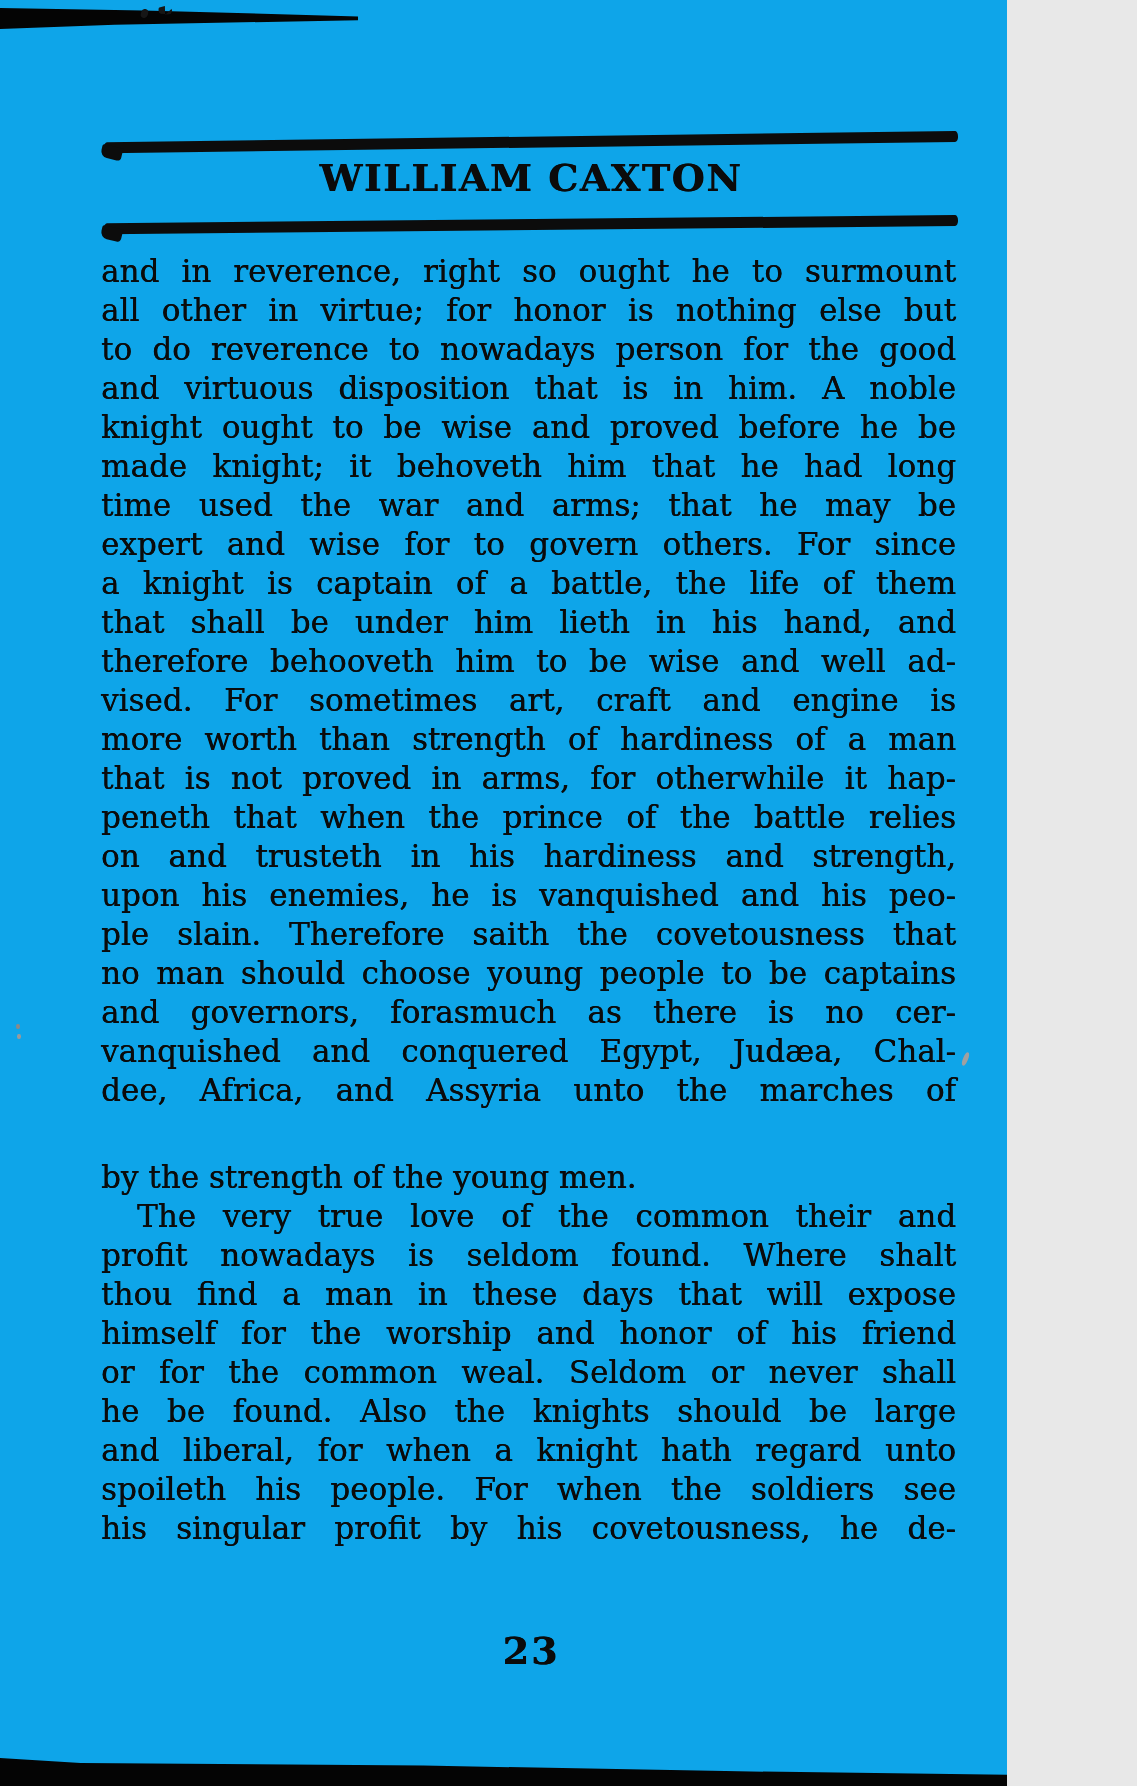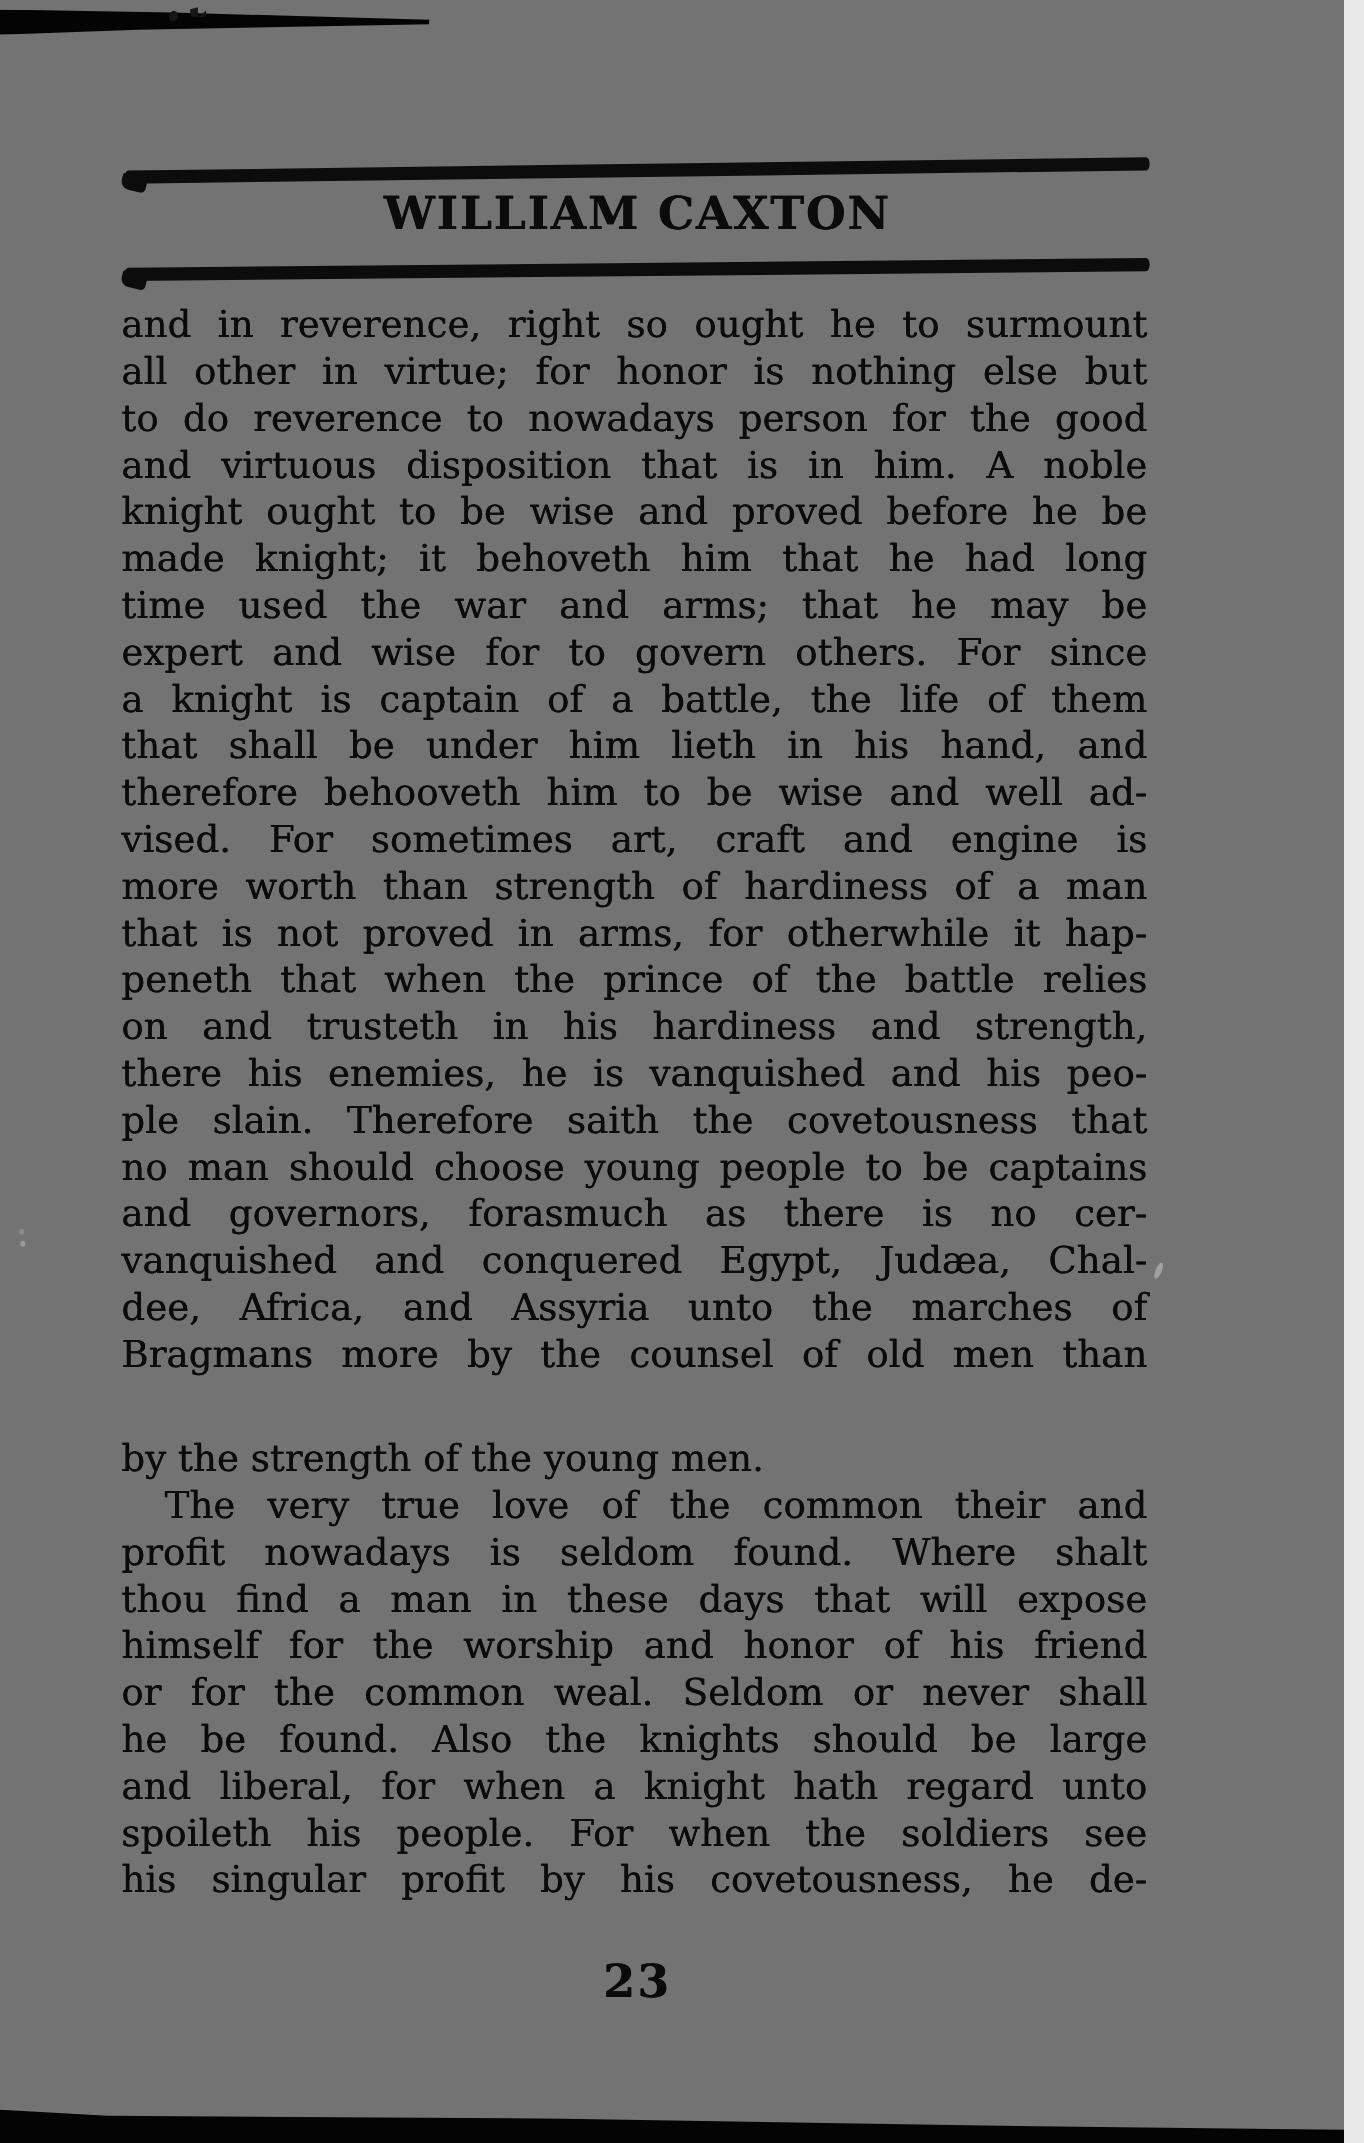--- a/index.html
+++ b/index.html
@@ -1,20 +1,20 @@
 <!DOCTYPE html>
 <html><head>
 <meta charset="utf-8">
 <style>
   html, body { margin: 0; padding: 0; background: #e8e8e8; }
   .page {
     position: relative;
-    width: 1120px;
+    width: 1007px;
     height: 1786px;
-    background: #737373;
+    background: #0ea5e9;
     overflow: hidden;
     font-family: "DejaVu Serif", serif;
     color: #0b0b0b;
   }
 
   
   .artifact-corner {
     position: absolute; left: 0; top: 8px; width: 358px; height: 21px;
     background: #040404;
     clip-path: polygon(0 0, 40% 12%, 100% 40%, 100% 58%, 32% 80%, 0 100%);
@@ -95,27 +95,26 @@
       <div class="text-line">time used the war and arms; that he may be</div>
       <div class="text-line">expert and wise for to govern others.  For since</div>
       <div class="text-line">a knight is captain of a battle, the life of them</div>
       <div class="text-line">that shall be under him lieth in his hand, and</div>
       <div class="text-line">therefore behooveth him to be wise and well ad-</div>
       <div class="text-line">vised.  For sometimes art, craft and engine is</div>
       <div class="text-line">more worth than strength of hardiness of a man</div>
       <div class="text-line">that is not proved in arms, for otherwhile it hap-</div>
       <div class="text-line">peneth that when the prince of the battle relies</div>
       <div class="text-line">on and trusteth in his hardiness and strength,</div>
-      <div class="text-line">there his enemies, he is vanquished and his peo-</div>
+      <div class="text-line">upon his enemies, he is vanquished and his peo-</div>
       <div class="text-line">ple slain.  Therefore saith the covetousness that</div>
       <div class="text-line">no man should choose young people to be captains</div>
       <div class="text-line">and governors, forasmuch as there is no cer-</div>
       <div class="text-line">vanquished and conquered Egypt, Judæa, Chal-</div>
       <div class="text-line">dee, Africa, and Assyria unto the marches of</div>
-      <div class="text-line">Bragmans more by the counsel of old men than</div>
       <div class="text-line flush">by the strength of the young men.</div>
       <div class="text-line indent">The very true love of the common their and</div>
       <div class="text-line">profit nowadays is seldom found.  Where shalt</div>
       <div class="text-line">thou find a man in these days that will expose</div>
       <div class="text-line">himself for the worship and honor of his friend</div>
       <div class="text-line">or for the common weal.  Seldom or never shall</div>
       <div class="text-line">he be found.  Also the knights should be large</div>
       <div class="text-line">and liberal, for when a knight hath regard unto</div>
       <div class="text-line">spoileth his people.  For when the soldiers see</div>
       <div class="text-line">his singular profit by his covetousness, he de-</div>

